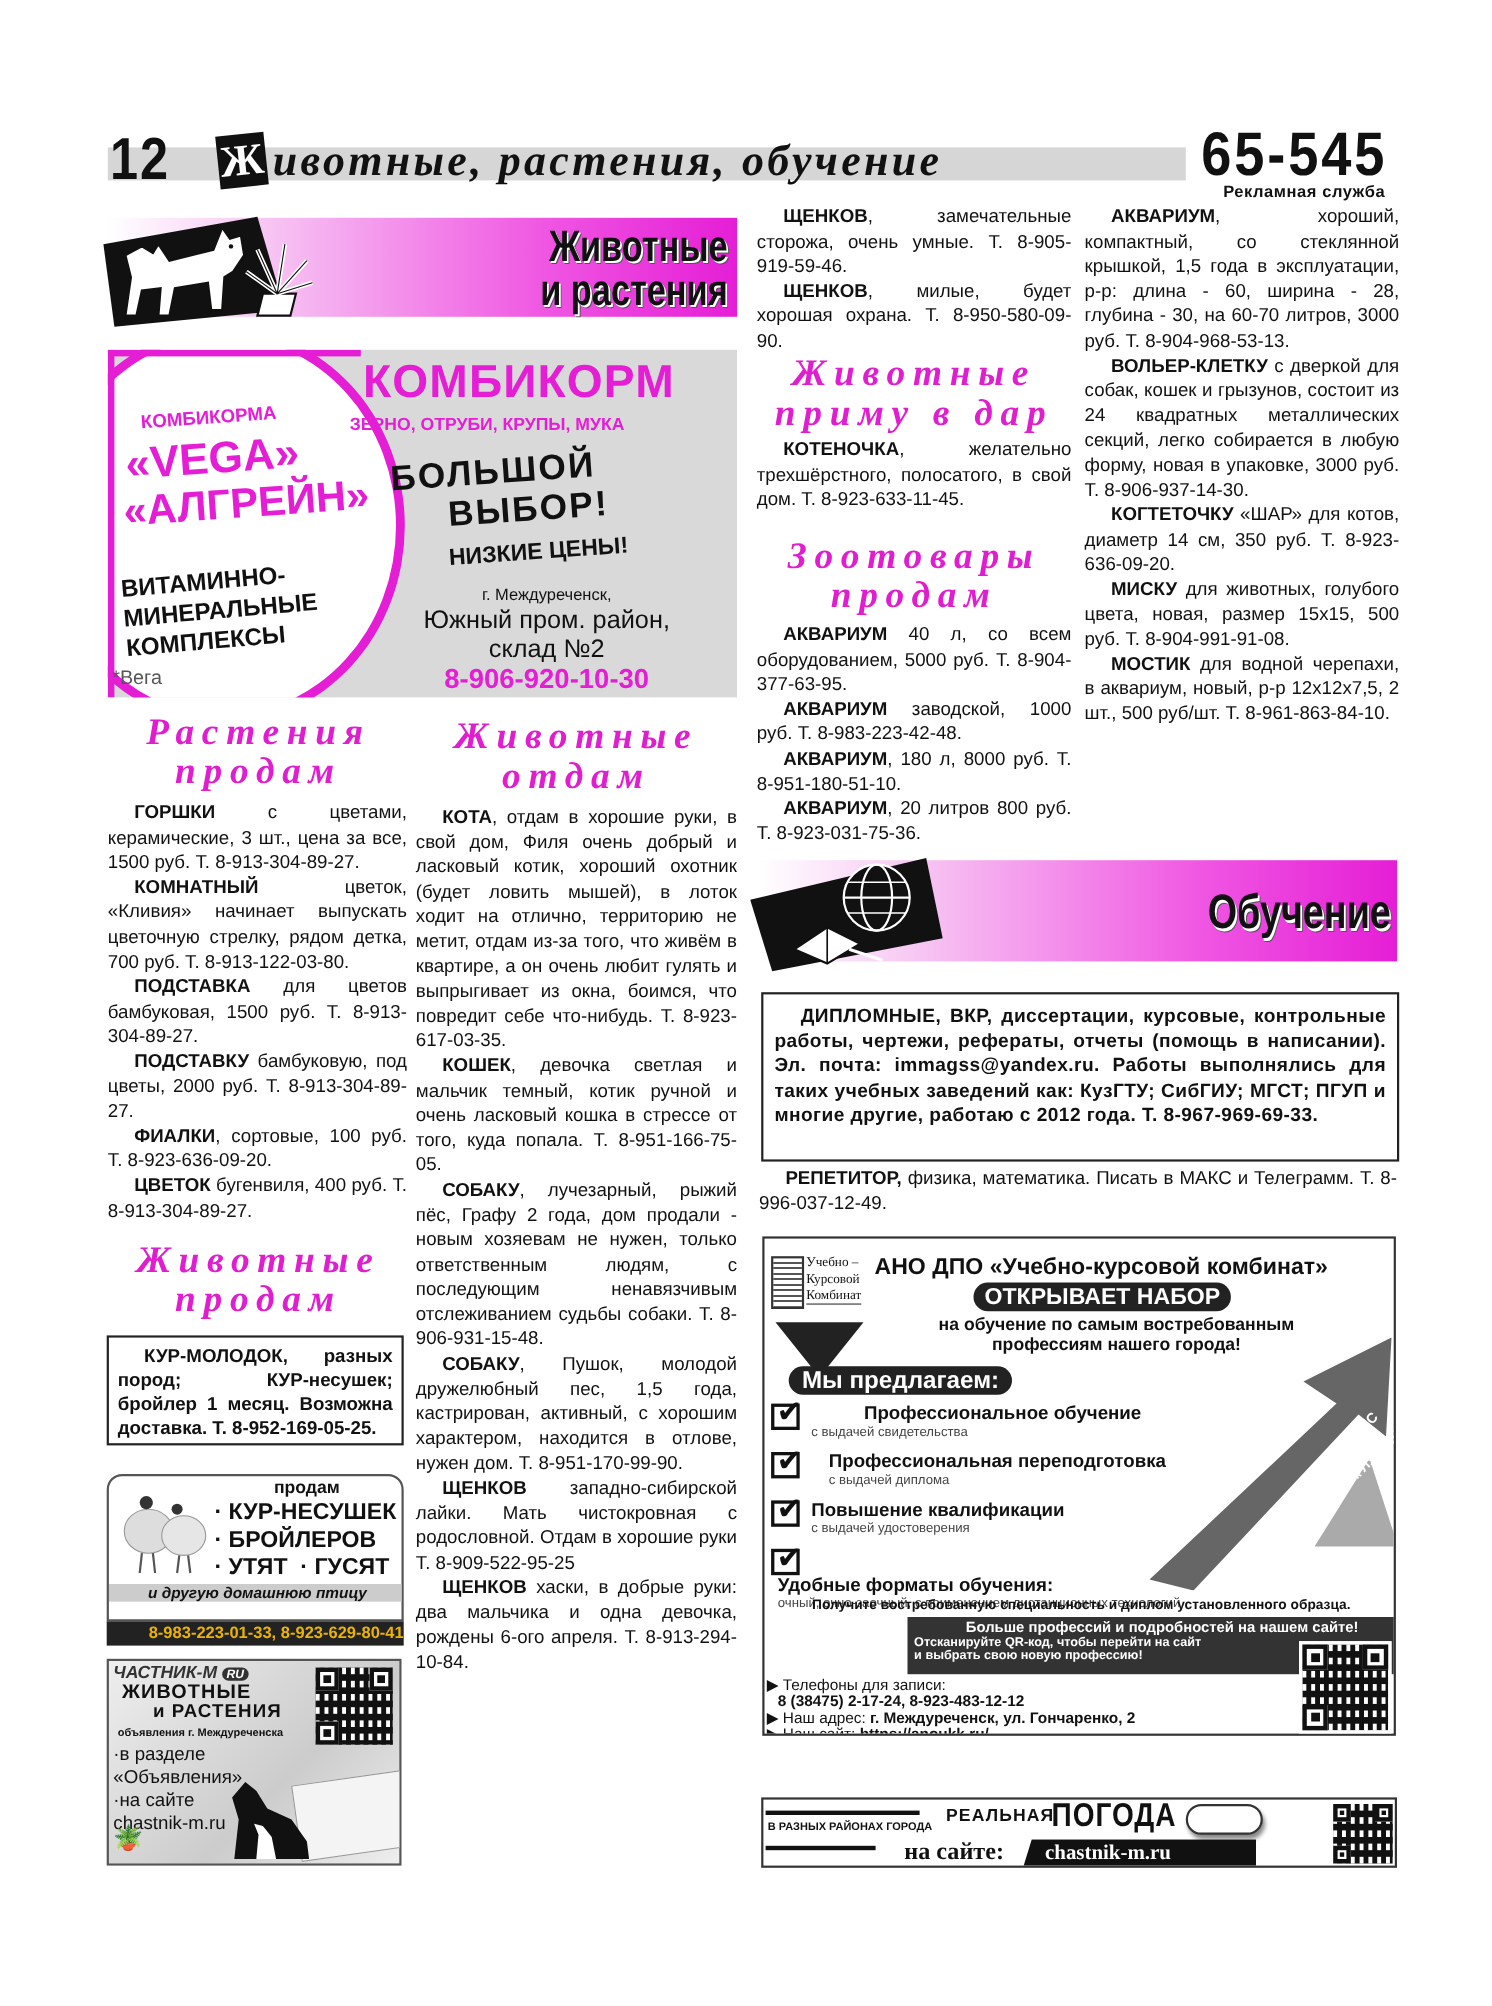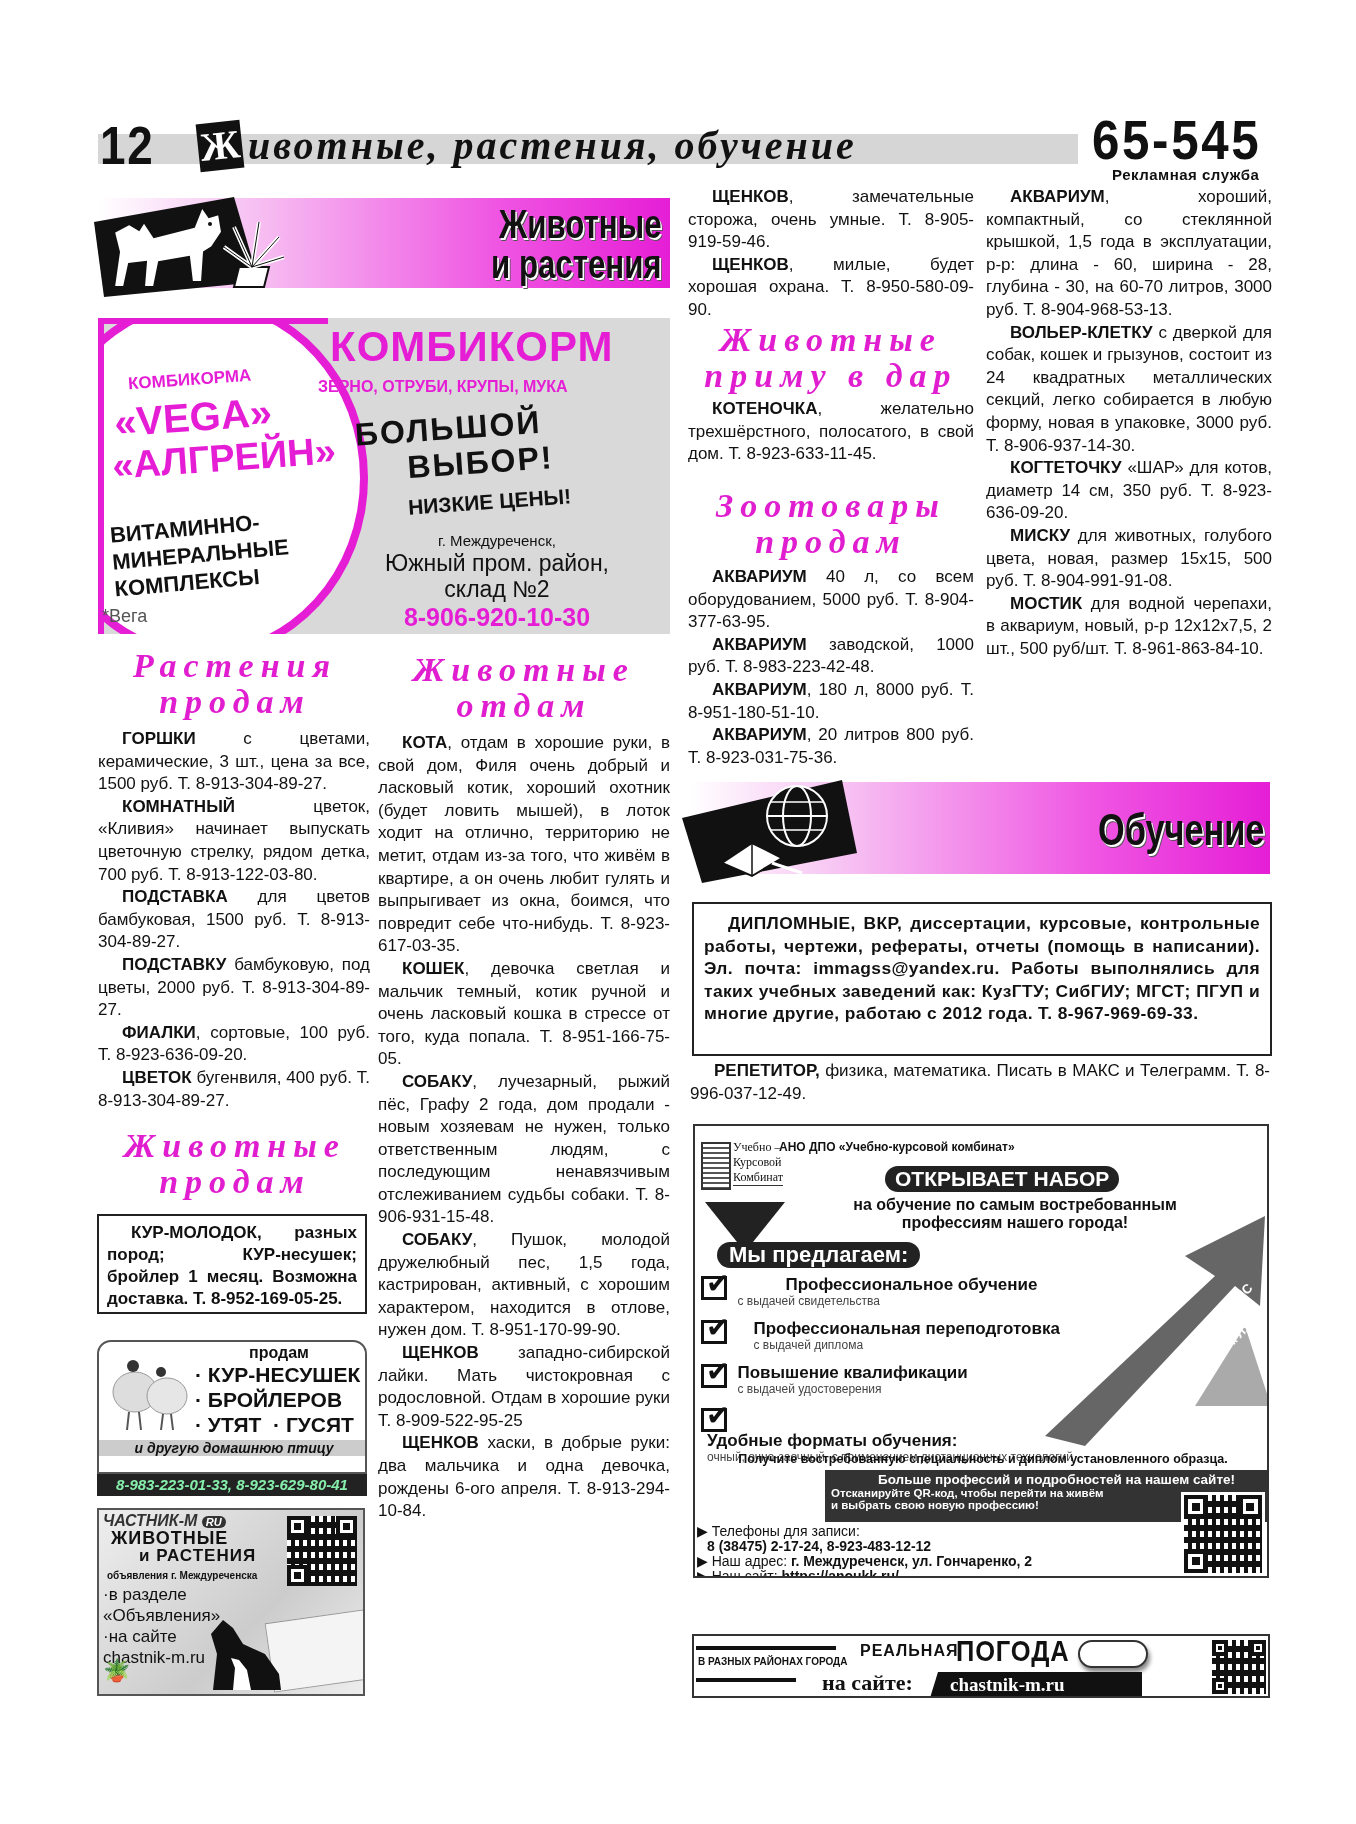--- a/index.html
+++ b/index.html
@@ -124,21 +124,21 @@
     <path d="M24,60 L22,78 M34,60 L36,78 M58,62 L56,78 M66,62 L68,78" stroke="#555" stroke-width="2"></path>
   </svg>
   <div class="abs" style="left:150px;top:2px;font-weight:bold;font-size:16px;">продам</div>
   <div class="abs" style="left:96px;top:20px;font-weight:bold;font-size:21px;line-height:25px;">
     <div>· <span>КУР-НЕСУШЕК</span></div>
     <div>· <span>БРОЙЛЕРОВ</span></div>
     <div>· <span>УТЯТ</span> &nbsp;· <span>ГУСЯТ</span></div>
   </div>
   <div class="abs" style="left:0;top:98px;width:270px;height:16px;background:#ccc;text-align:center;font-style:italic;font-weight:bold;font-size:14px;line-height:16px;">и другую домашнюю птицу</div>
 </div>
-<div class="abs" style="left:97px;top:1474px;width:270px;height:22px;background:#222;color:#86efac;text-align:center;font-style:italic;font-weight:bold;font-size:15px;line-height:22px;">8-983-223-01-33, 8-923-629-80-41</div>
+<div class="abs" style="left:97px;top:1474px;width:270px;height:22px;background:#222;color:#eab308;text-align:right;font-weight:bold;font-size:15px;line-height:22px;">8-983-223-01-33, 8-923-629-80-41</div>
 
 <div class="abs" style="left:97px;top:1508px;width:268px;height:188px;border:2px solid #555;background:linear-gradient(135deg,#eee,#ccc 60%,#eee);overflow:hidden;">
   <div class="abs" style="left:4px;top:2px;font-style:italic;font-weight:bold;font-size:16px;color:#333;"><span>ЧАСТНИК-М</span> <span style="background:#333;color:#fff;padding:0 4px;border-radius:6px;font-size:11px;">RU</span></div>
   <div class="abs" style="left:12px;top:18px;font-weight:bold;font-size:18px;letter-spacing:1px;">ЖИВОТНЫЕ</div>
   <div class="abs" style="left:40px;top:36px;font-weight:bold;font-size:17px;letter-spacing:1px;">и РАСТЕНИЯ</div>
   <div class="abs" style="left:8px;top:60px;font-weight:bold;font-size:10px;">объявления г. Междуреченска</div>
   <div class="abs" style="left:4px;top:74px;font-size:17px;line-height:21px;">
     <div>·<span>в разделе</span></div>
     <div>«Объявления»</div>
     <div>·<span>на сайте</span></div>
@@ -229,21 +229,21 @@
   <div class="abs" style="left:440px;top:218px;color:#fff;font-weight:bold;font-size:12px;transform:rotate(-45deg);white-space:nowrap;">изменить жизнь к ЛУЧШЕМУ!</div>
 
   <div class="abs" style="left:6px;top:16px;width:30px;height:48px;border:2px solid #333;background:repeating-linear-gradient(#fff 0 3px,#555 3px 5px);"></div>
   <div class="abs" style="left:38px;top:14px;font-family:'Liberation Serif',serif;font-size:12px;line-height:15px;">
     <div>Учебно –</div>
     <div>Курсовой</div>
     <div style="border-bottom:1px solid #333;">Комбинат</div>
   </div>
   <div class="abs" style="left:10px;top:76px;width:0;height:0;border-left:40px solid transparent;border-right:40px solid transparent;border-top:50px solid #222;"></div>
 
-  <div class="abs" style="left:84px;top:14px;font-weight:bold;font-size:12px;">АНО ДПО «Учебно-курсовой комбинат»</div>
+  <div class="abs" style="left:100px;top:14px;font-weight:bold;font-size:21px;">АНО ДПО «Учебно-курсовой комбинат»</div>
   <div class="abs" style="left:190px;top:40px;background:#222;color:#fff;font-weight:bold;font-size:21px;padding:1px 10px;border-radius:14px;">ОТКРЫВАЕТ НАБОР</div>
   <div class="abs" style="left:110px;top:70px;width:420px;text-align:center;font-weight:bold;font-size:16px;line-height:18px;">
     <div>на обучение по самым востребованным</div>
     <div>профессиям нашего города!</div>
   </div>
   <div class="abs" style="left:22px;top:116px;background:#222;color:#fff;font-weight:bold;font-size:22px;padding:0 12px;border-radius:14px;">Мы предлагаем:</div>
 
   <div class="abs" style="left:6px;top:150px;width:420px;">
     <div style="height:44px;">
       <span class="check"></span>
@@ -271,21 +271,21 @@
       <div style="display:inline-block;vertical-align:top;margin-left:6px;width:520px;">
         <div style="font-weight:bold;font-size:17px;line-height:18px;">Удобные форматы обучения:</div>
         <div style="font-size:12px;color:#444;">очный, очно-заочный, с применением дистанционных технологий</div>
       </div>
     </div>
   </div>
   <div class="abs" style="left:0;top:326px;width:576px;text-align:center;font-weight:bold;font-size:12.5px;">Получите востребованную специальность и диплом установленного образца.</div>
 
   <div class="abs" style="left:130px;top:344px;width:444px;height:52px;background:#333;color:#fff;padding:2px 6px;">
     <div style="font-weight:bold;font-size:13.5px;margin-left:47px;">Больше профессий и подробностей на нашем сайте!</div>
-    <div style="font-size:11.5px;font-weight:bold;">Отсканируйте QR-код, чтобы перейти на живём</div>
+    <div style="font-size:11.5px;font-weight:bold;">Отсканируйте QR-код, чтобы перейти на сайт</div>
     <div style="font-size:11.5px;font-weight:bold;">и выбрать свою новую профессию!</div>
   </div>
   <div class="qr" style="left:486px;top:366px;width:84px;height:84px;border:3px solid #fff;">
     <div class="fd" style="left:0;top:0;"></div>
       <div class="fd" style="right:0;top:0;"></div>
       <div class="fd" style="left:0;bottom:0;"></div>
   </div>
 
   <div class="abs" style="left:2px;top:398px;font-size:14px;line-height:15px;">
     <div>▶ <span>Телефоны для записи:</span></div>

